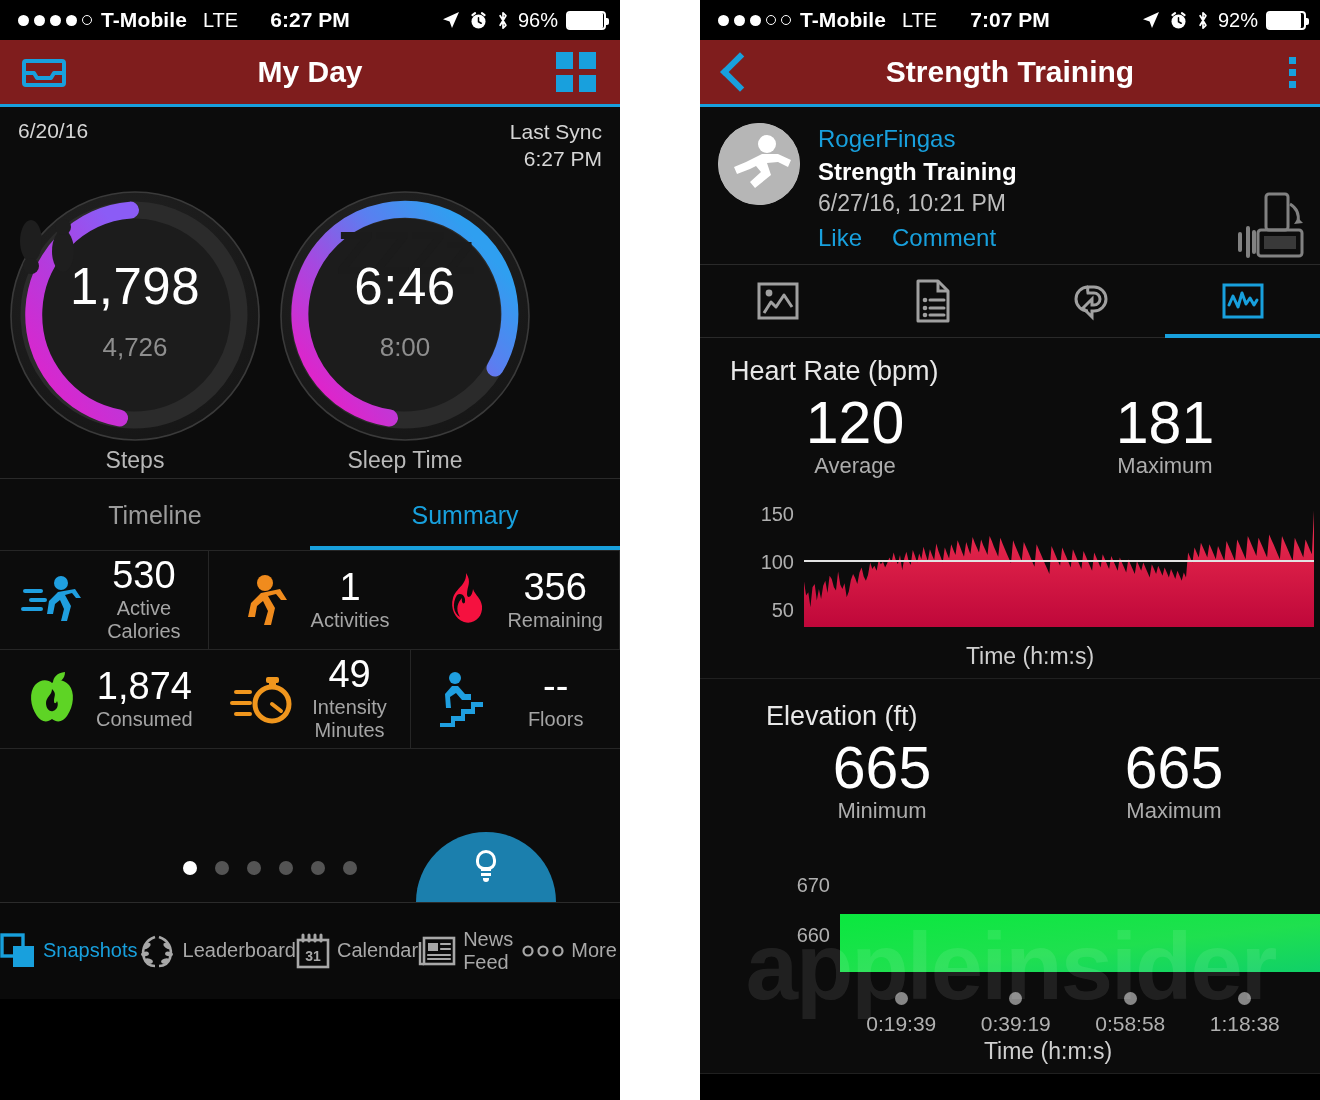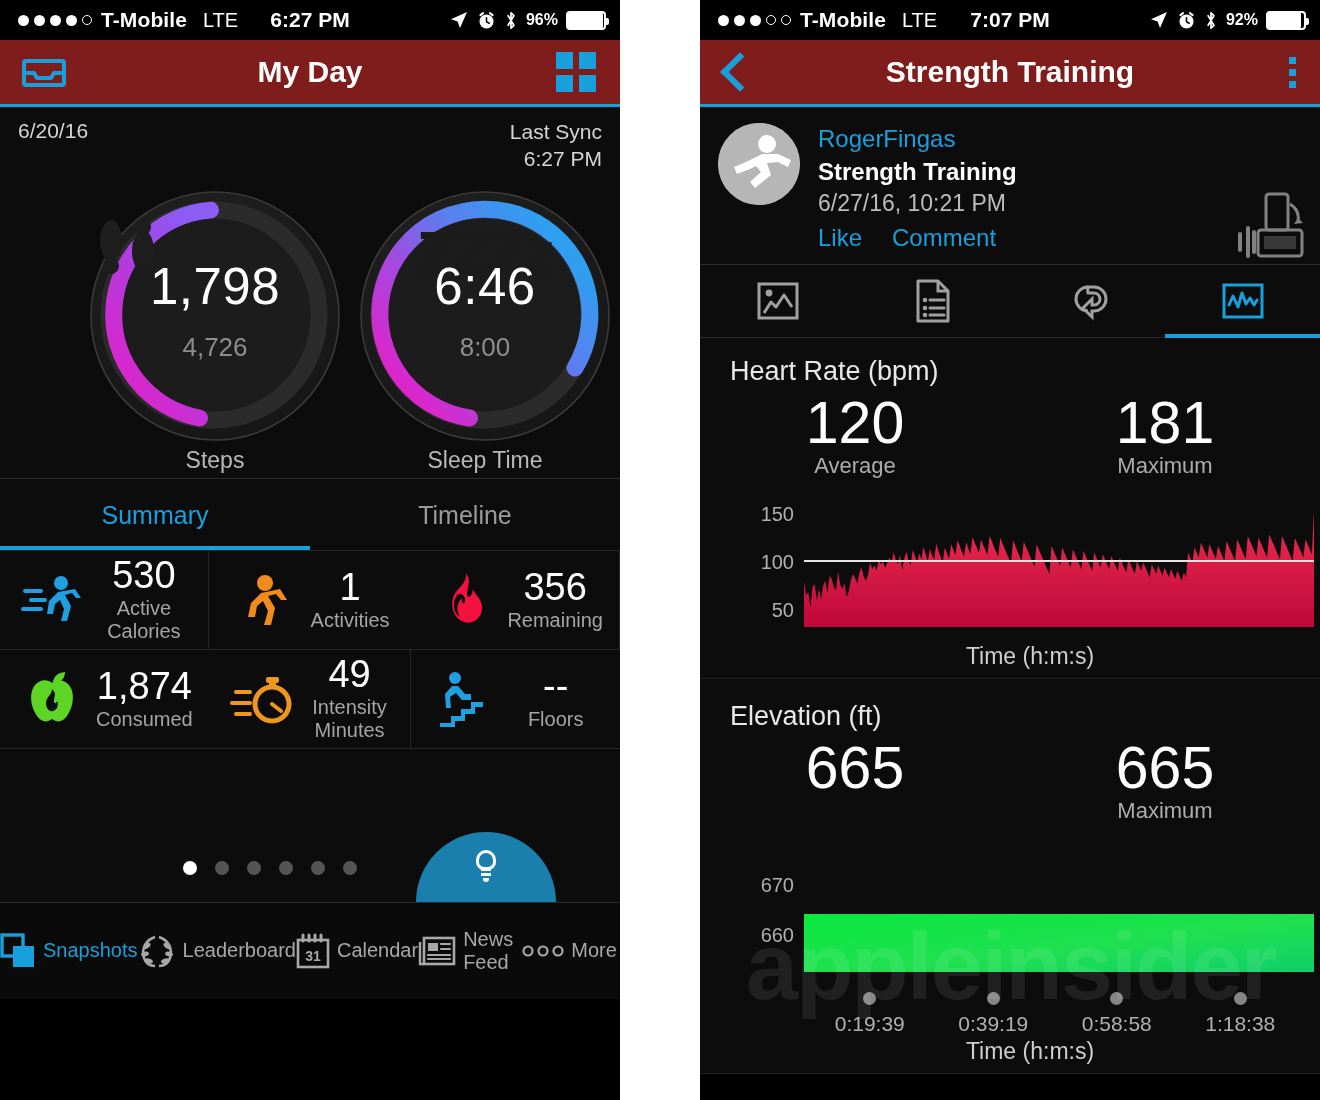--- a/index.html
+++ b/index.html
@@ -27,39 +27,39 @@
   .carrier{font-size:21px;font-weight:bold;letter-spacing:.1px;}
   .lte{font-size:20px;font-weight:normal;margin-left:7px;}
   .sb-center{position:absolute;left:0;right:0;text-align:center;font-size:21px;font-weight:bold;pointer-events:none;}
   .sb-right{margin-left:auto;display:flex;align-items:center;gap:8px;padding-right:14px;}
   .battery{
     width:40px;height:19px;border:2px solid #fff;border-radius:4px;position:relative;
     display:inline-block;box-sizing:border-box;
   }
   .battery::after{content:"";position:absolute;right:-5px;top:5px;width:3px;height:7px;background:#fff;border-radius:0 2px 2px 0;}
   .battery > i{display:block;height:100%;background:#fff;border-radius:1px;}
-  .pct{font-size:16px;font-weight:bold;}
+  .pct{font-size:20px;font-weight:normal;}
 
   
   .navbar{height:64px;position:relative;display:flex;align-items:center;background:#7f1d1d;}
   .nav-title{position:absolute;left:0;right:0;text-align:center;color:#fff;font-size:30px;font-weight:bold;}
   .nav-left{padding-left:22px;z-index:2;display:flex;align-items:center;}
   .nav-right{margin-left:auto;padding-right:24px;z-index:2;display:flex;align-items:center;}
   .nav-rule{height:3px;background:#18a0dd;}
   .grid-icon{display:grid;grid-template-columns:17px 17px;grid-template-rows:17px 17px;gap:6px;}
   .grid-icon span{background:#18a0dd;display:block;}
   .kebab{display:flex;flex-direction:column;gap:5px;align-items:center;}
   .kebab i{width:7px;height:7px;background:#18a0dd;display:block;}
   .back-chevron{width:22px;height:22px;border-left:6px solid #18a0dd;border-bottom:6px solid #18a0dd;transform:rotate(45deg);margin-left:4px;}
 
   
   .myday{background:#0c0c0c;}
   .daterow{display:flex;justify-content:space-between;padding:12px 18px 0 18px;color:#d6d6d6;font-size:21px;}
   .daterow .sync{text-align:right;line-height:1.28;}
-  .gauges{display:flex;justify-content:flex-end;padding:10px 0 4px;}
+  .gauges{display:flex;justify-content:flex-start;padding:10px 0 4px;}
   .gauge-wrap{width:270px;text-align:center;position:relative;}
   .gauge{position:relative;width:258px;height:258px;margin:0 auto;}
   .gauge svg{display:block;}
   .gauge-center{position:absolute;inset:0;display:flex;flex-direction:column;align-items:center;justify-content:center;pointer-events:none;}
   .gauge-value{color:#fff;font-size:51px;font-weight:300;letter-spacing:.5px;line-height:1;}
   .gauge-goal{color:#8e8e8e;font-size:26px;margin-top:20px;font-weight:300;}
   .gauge-label{color:#b9b9b9;font-size:23px;margin-top:6px;}
   .glyph{position:absolute;left:0;right:0;top:34px;text-align:center;color:#1b1b1b;font-size:62px;font-weight:bold;pointer-events:none;letter-spacing:-2px;}
 
   
@@ -262,22 +262,22 @@
             <div class="gauge-center">
               <div class="gauge-value">6:46</div>
               <div class="gauge-goal">8:00</div>
             </div>
           </div>
           <div class="gauge-label">Sleep Time</div>
         </div>
       </div>
 
       <div class="seg">
+        <div class="segbtn">Timeline</div>
         <div class="segbtn active">Summary</div>
-        <div class="segbtn">Timeline</div>
       </div>
 
       <div class="stats">
 
         <div class="cell">
           <div class="ic">
             <svg width="64" height="50" viewBox="0 0 64 50">
                 <circle cx="40" cy="8" r="7" fill="#1f9fe0"></circle>
                 <path d="M37 17 l-9 9 l-2 13 h6 l2 -10 l5 -4 l4 9 l-3 12 h6 l4 -15 l-6 -11 l7 -2 l4 5 h5 l-6 -9 z" fill="#1f9fe0"></path>
                 <rect x="2" y="14" width="20" height="4" rx="2" fill="#1f9fe0"></rect>
@@ -583,25 +583,26 @@
           <text class="yt" x="94" y="120" fill="#b0b0b0" font-size="20" text-anchor="end" font-family="Liberation Sans, sans-serif">50</text>
           <g id="hr-area">
               <path d="M 104 130 L 104.0 84.5 L 106.1 98.6 L 108.3 95.3 L 110.4 110.2 L 112.5 90.3 L 114.7 87.0 L 116.8 103.5 L 118.9 92.0 L 121.1 101.9 L 123.2 88.7 L 125.3 83.7 L 127.5 96.1 L 129.6 78.7 L 131.7 82.1 L 133.9 90.3 L 136.0 93.6 L 138.1 74.6 L 140.3 87.8 L 142.4 92.0 L 144.5 86.2 L 146.7 100.2 L 148.8 94.5 L 150.9 82.9 L 153.1 77.1 L 155.2 81.2 L 157.3 87.0 L 159.5 75.4 L 161.6 70.5 L 163.7 79.6 L 165.9 83.7 L 168.0 77.9 L 170.2 65.5 L 172.3 72.1 L 174.4 68.8 L 176.6 73.8 L 178.7 63.0 L 180.8 67.2 L 183.0 64.7 L 185.1 70.5 L 187.2 66.3 L 189.4 60.6 L 191.5 65.5 L 193.6 55.6 L 195.8 63.0 L 197.9 67.2 L 200.0 58.1 L 202.2 73.0 L 204.3 61.4 L 206.4 54.8 L 208.6 63.9 L 210.7 68.0 L 212.8 53.1 L 215.0 58.9 L 217.1 65.5 L 219.2 56.4 L 221.4 62.2 L 223.5 49.8 L 225.6 57.3 L 227.8 63.9 L 229.9 52.3 L 232.0 58.1 L 234.2 63.0 L 236.3 46.5 L 238.4 53.9 L 240.6 59.7 L 242.7 65.5 L 244.8 50.6 L 247.0 56.4 L 249.1 61.4 L 251.2 47.3 L 253.4 53.1 L 255.5 58.1 L 257.6 43.2 L 259.8 49.0 L 261.9 54.8 L 264.0 59.7 L 266.2 44.9 L 268.3 51.5 L 270.4 57.3 L 272.6 39.9 L 274.7 45.7 L 276.8 50.6 L 279.0 55.6 L 281.1 42.4 L 283.2 48.2 L 285.4 53.1 L 287.5 58.1 L 289.6 39.1 L 291.8 44.0 L 293.9 49.8 L 296.1 54.8 L 298.2 59.7 L 300.3 40.7 L 302.5 46.5 L 304.6 51.5 L 306.7 56.4 L 308.9 61.4 L 311.0 66.3 L 313.1 43.2 L 315.3 49.0 L 317.4 53.9 L 319.5 58.9 L 321.7 63.9 L 323.8 44.9 L 325.9 49.8 L 328.1 54.8 L 330.2 59.7 L 332.3 64.7 L 334.5 69.7 L 336.6 47.3 L 338.7 52.3 L 340.9 57.3 L 343.0 62.2 L 345.1 67.2 L 347.3 72.1 L 349.4 77.1 L 351.5 49.0 L 353.7 53.9 L 355.8 58.9 L 357.9 63.9 L 360.1 68.8 L 362.2 50.6 L 364.3 55.6 L 366.5 60.6 L 368.6 65.5 L 370.7 70.5 L 372.9 52.3 L 375.0 57.3 L 377.1 62.2 L 379.3 67.2 L 381.4 72.1 L 383.5 53.9 L 385.7 58.9 L 387.8 63.9 L 389.9 68.8 L 392.1 73.8 L 394.2 55.6 L 396.3 60.6 L 398.5 65.5 L 400.6 70.5 L 402.7 57.3 L 404.9 62.2 L 407.0 67.2 L 409.1 72.1 L 411.3 58.9 L 413.4 63.9 L 415.5 68.8 L 417.7 73.8 L 419.8 60.6 L 421.9 65.5 L 424.1 70.5 L 426.2 75.4 L 428.4 62.2 L 430.5 67.2 L 432.6 72.1 L 434.8 77.1 L 436.9 63.9 L 439.0 68.8 L 441.2 73.8 L 443.3 65.5 L 445.4 70.5 L 447.6 75.4 L 449.7 80.4 L 451.8 67.2 L 454.0 72.1 L 456.1 77.1 L 458.2 68.8 L 460.4 73.8 L 462.5 78.7 L 464.6 70.5 L 466.8 75.4 L 468.9 80.4 L 471.0 72.1 L 473.2 77.1 L 475.3 82.1 L 477.4 73.8 L 479.6 78.7 L 481.7 83.7 L 483.8 75.4 L 486.0 80.4 L 488.1 55.6 L 490.2 60.6 L 492.4 65.5 L 494.5 50.6 L 496.6 55.6 L 498.8 60.6 L 500.9 45.7 L 503.0 50.6 L 505.2 55.6 L 507.3 60.6 L 509.4 47.3 L 511.6 52.3 L 513.7 57.3 L 515.8 62.2 L 518.0 49.0 L 520.1 53.9 L 522.2 58.9 L 524.4 63.9 L 526.5 44.0 L 528.6 49.0 L 530.8 53.9 L 532.9 58.9 L 535.0 63.9 L 537.2 42.4 L 539.3 47.3 L 541.4 52.3 L 543.6 57.3 L 545.7 62.2 L 547.8 39.1 L 550.0 44.0 L 552.1 49.0 L 554.3 53.9 L 556.4 58.9 L 558.5 40.7 L 560.7 45.7 L 562.8 50.6 L 564.9 55.6 L 567.1 60.6 L 569.2 37.4 L 571.3 42.4 L 573.5 47.3 L 575.6 52.3 L 577.7 57.3 L 579.9 62.2 L 582.0 39.1 L 584.1 44.0 L 586.3 49.0 L 588.4 53.9 L 590.5 58.9 L 592.7 63.9 L 594.8 40.7 L 596.9 45.7 L 599.1 50.6 L 601.2 55.6 L 603.3 60.6 L 605.5 42.4 L 607.6 47.3 L 609.7 52.3 L 611.9 57.3 L 614.0 13.4 L 614 130 Z" fill="url(#hrGrad)"></path>
             </g>
           <line id="hr-avg" x1="104" y1="63.9" x2="614" y2="63.9" stroke="#e3e3e3" stroke-width="2"></line>
         </svg>
       </div>
       <div class="x-axis-label">Time (h:m:s)</div>
     </div>
 
-    <div class="metricsec" style="padding-top:20px;">
+    <div class="metricsec" style="padding-top:20px;padding-left:36px;">
       <div class="m-title">Elevation (ft)</div>
       <div class="m-stats">
         <div class="m-stat">
           <div class="m-val">665</div>
+          <div class="m-cap">Minimum</div>
         </div>
         <div class="m-stat">
           <div class="m-val">665</div>
           <div class="m-cap">Maximum</div>
         </div>
       </div>
       <div class="chartbox" style="margin-top:40px;">
         <svg width="620" height="120" viewBox="0 0 620 120">
           <defs>
             <linearGradient id="elGrad" x1="0" y1="0" x2="1" y2="1">

